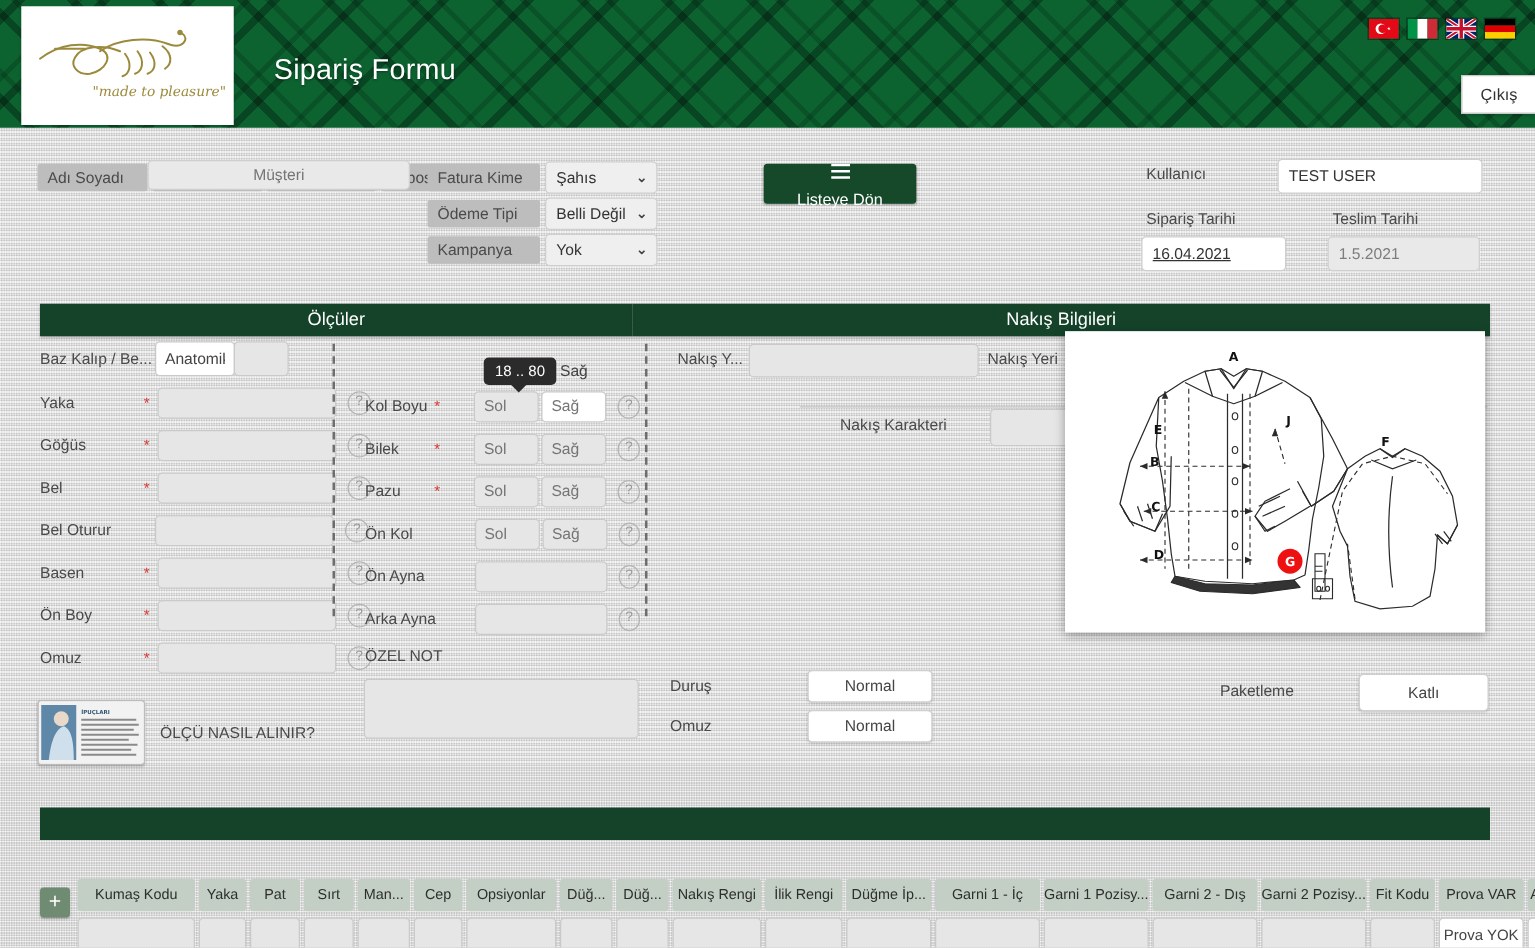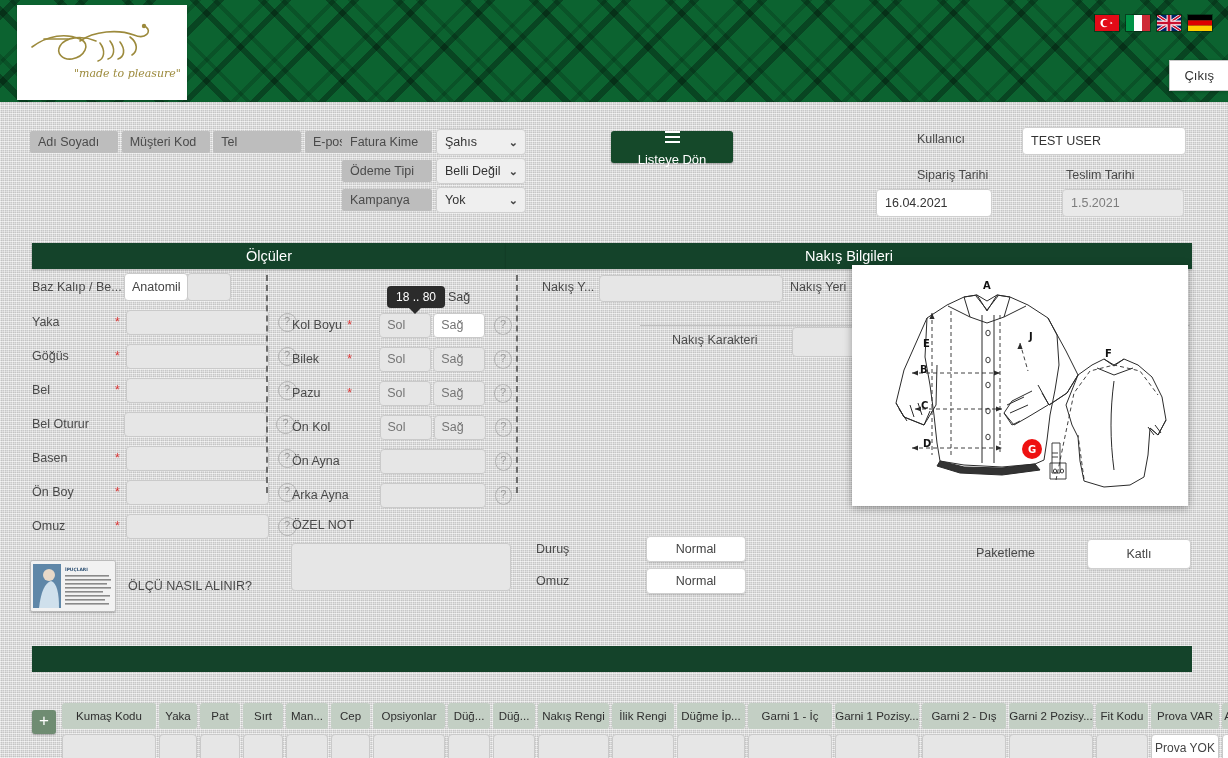--- a/index.html
+++ b/index.html
@@ -220,20 +220,21 @@
           <path d="M78 26 C 84 34, 82 42, 76 44"></path>
           <path d="M88 24 C 94 32, 92 40, 86 42"></path>
           <path d="M98 25 C 104 33, 102 40, 96 42"></path>
           <path d="M108 20 C 116 26, 116 34, 110 38"></path>
           <circle cx="122" cy="9" r="2.2" fill="#9c8a3c" stroke="none"></circle>
         </g>
         <text x="52" y="60" font-family="DejaVu Serif, serif" font-style="italic" font-size="11" fill="#9c8a3c">"made to pleasure"</text>
       </svg>
     </div>
 
+    <div id="app-title">Sipariş Formu</div>
 
     <div class="flags">
       <svg class="flag" viewBox="0 0 30 20">
         <rect width="30" height="20" fill="#e30a17"></rect>
         <circle cx="12" cy="10" r="5.2" fill="#fff"></circle>
           <circle cx="13.8" cy="10" r="4.2" fill="#e30a17"></circle>
         <polygon points="18.2,10 21.6,8.7 19.6,11.6 19.7,8.2 21.8,11.1" fill="#fff"></polygon>
       </svg>
       <svg class="flag" viewBox="0 0 30 20">
         <rect width="10" height="20" fill="#009246"></rect>
@@ -259,20 +260,21 @@
 
   <div id="topform">
 
     <div style="position:absolute;left:30px;top:27px;">
       <div class="lbl-chip" style="width:72px;">Adı Soyadı</div>
       <div class="lbl-chip" style="width:72px;margin-top:2px;">Müşteri Kod</div>
       <div class="lbl-chip" style="width:72px;margin-top:2px;">Tel</div>
       <div class="lbl-chip" style="width:72px;margin-top:2px;">E-posta</div>
     </div>
 
+    <input class="fld" style="position: absolute; left: 118px; top: 26px; width: 210px; text-align: center; color: rgb(138, 138, 138);" placeholder="Müşteri">
 
     <div style="position:absolute;left:342px;top:27px;">
       <div style="display:flex;align-items:center;gap:4px;margin-bottom:3px;">
         <span class="lbl-chip" style="width:74px;">Fatura Kime</span>
         <span class="sel-wrap"><select class="sel" style="width:90px;">
           <option>Şahıs</option></select><span class="chev">⌄</span></span>
       </div>
       <div style="display:flex;align-items:center;gap:4px;margin-bottom:3px;">
         <span class="lbl-chip" style="width:74px;">Ödeme Tipi</span>
         <span class="sel-wrap"><select class="sel" style="width:90px;">
@@ -291,21 +293,21 @@
           <i></i>
           <i></i>
         </span>
       <span>Listeye Dön</span>
     </button>
 
     <div style="position:absolute;left:917px;top:30px;" class="lbl">Kullanıcı</div>
     <input class="fld white" style="position: absolute; left: 1022px; top: 25px; width: 164px; height: 28px;" value="TEST USER">
 
     <div style="position:absolute;left:917px;top:66px;" class="lbl">Sipariş Tarihi</div>
-    <input class="fld white" style="position: absolute; left: 876px; top: 87px; width: 116px; height: 28px;" value="16.04.2021">
+    <input class="fld white" style="position: absolute; left: 913px; top: 87px; width: 116px; height: 28px; text-decoration: underline;" value="16.04.2021">
 
     <div style="position:absolute;left:1066px;top:66px;" class="lbl">Teslim Tarihi</div>
     <input class="fld" style="position: absolute; left: 1062px; top: 87px; width: 122px; height: 28px; color: rgb(125, 125, 125);" value="1.5.2021">
   </div>
 
   <div id="olculer-bar" class="secbar">Ölçüler</div>
   <div id="nakis-bar" class="secbar">Nakış Bilgileri</div>
 
   <div id="measure-panel">
     <div class="mrow" style="height:36px;">

